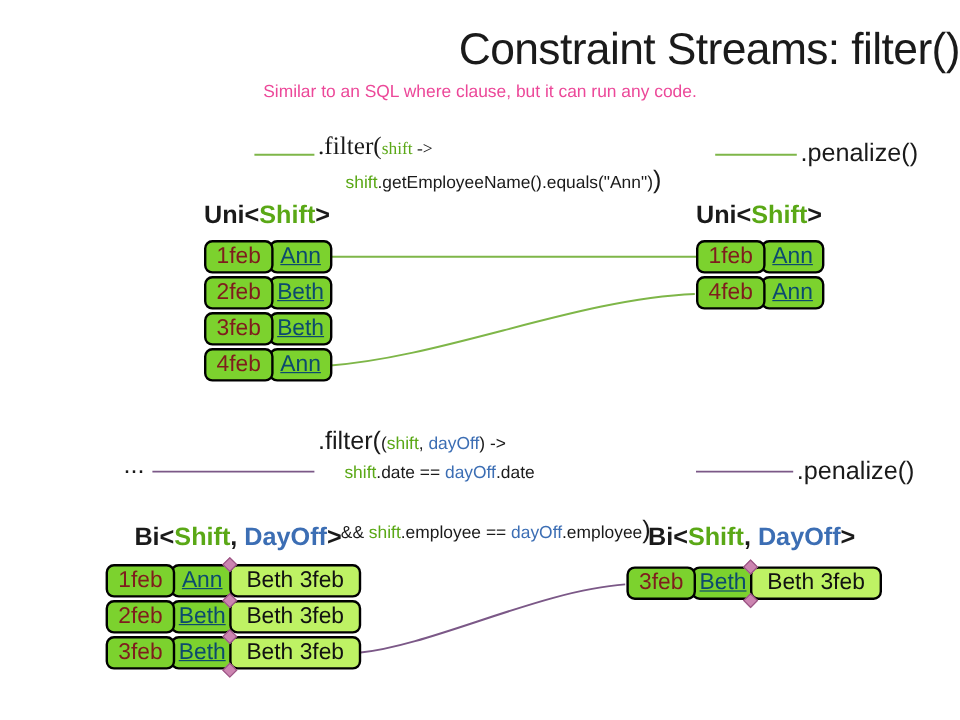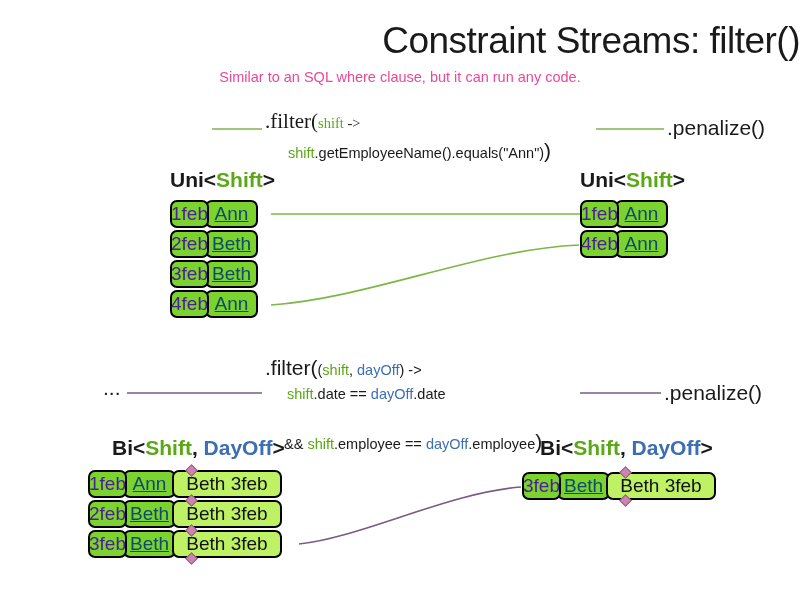--- a/index.html
+++ b/index.html
@@ -18,21 +18,21 @@
   .label{font-size:21px;font-weight:bold;}
   svg.wires{position:absolute;left:0;top:0;z-index:0;pointer-events:none;}
   .trow{position:absolute;display:flex;align-items:flex-start;}
   .cell{
     box-sizing:border-box;height:28px;border:2px solid #000;border-radius:7px;
     display:flex;align-items:center;justify-content:center;
     font-size:19px;line-height:22px;
   }
   .cell.green-bg{background:#7cd22e;}
   .cell.blue-bg{background:#bef264;color:#111;}
-  .cell.date{width:39px;color:#4c1d95;position:relative;z-index:3;}
+  .cell.date{width:58px;color:#7f1d1d;position:relative;z-index:3;}
   .cell.name{width:53px;margin-left:-4px;position:relative;z-index:2;}
   .cell.pair{width:110px;margin-left:-4px;position:relative;z-index:4;}
   .diamond{
     position:absolute;width:7px;height:7px;background:#cc85b1;border:1px solid #9b5584;
     transform:rotate(45deg);z-index:6;
   }
 </style>
 </head>
 <body>
 

